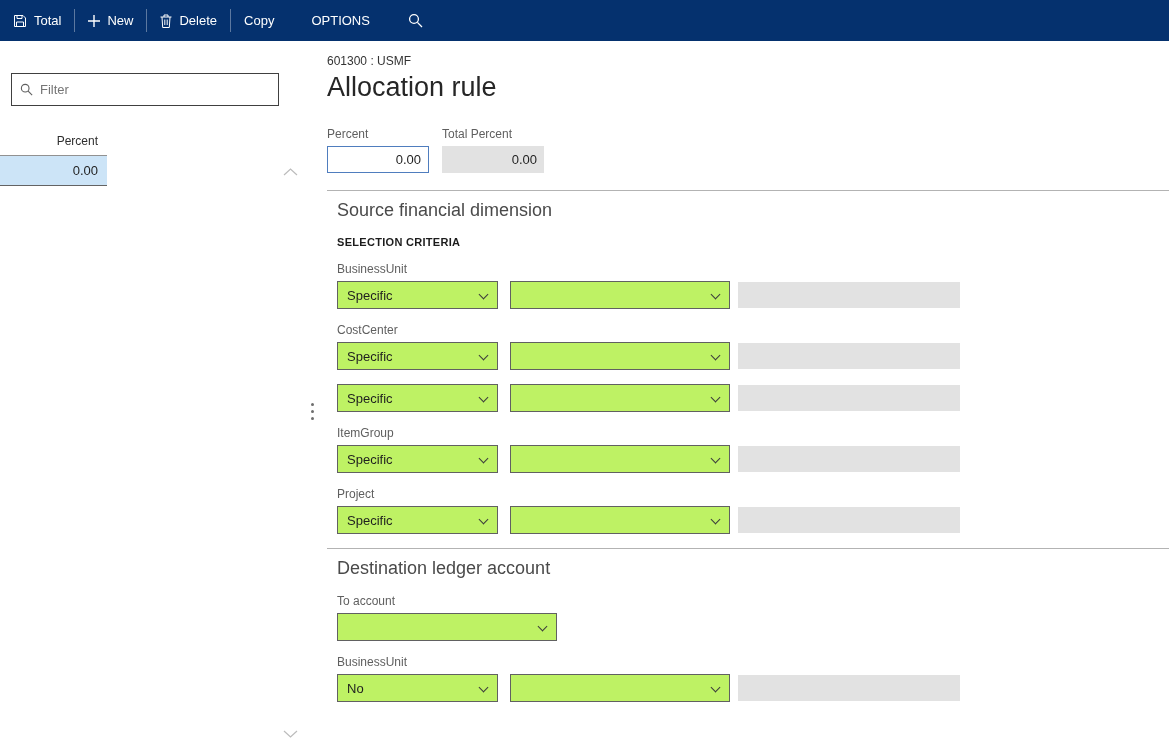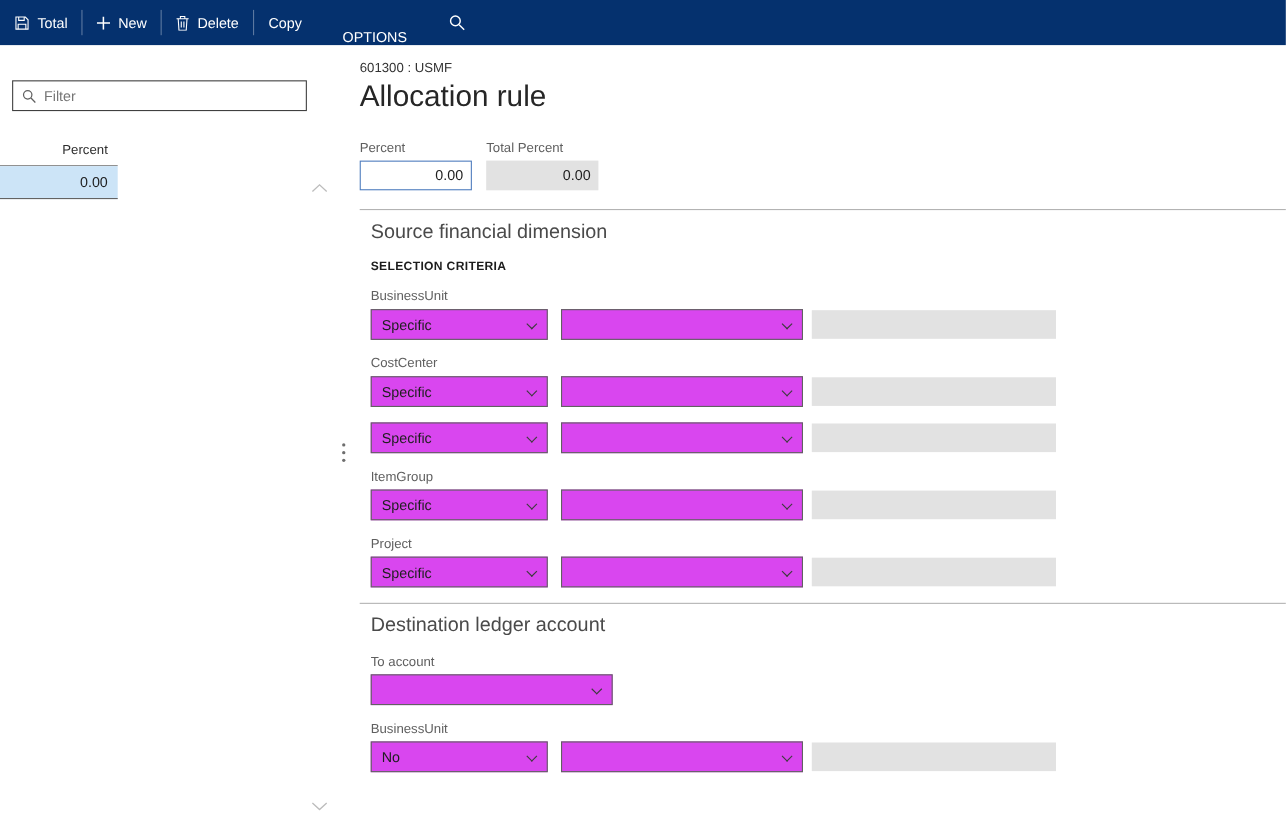--- a/index.html
+++ b/index.html
@@ -5,26 +5,26 @@
   * { box-sizing: border-box; margin: 0; padding: 0; }
   html, body {
     width: 1169px; height: 752px; overflow: hidden; background: #fff;
     font-family: "Liberation Sans", sans-serif; color: #1f1f1f;
   }
   
   .topbar { height: 41px; background: #05316e; display: flex; align-items: stretch; }
   .tb-item { display: flex; align-items: center; gap: 7px; padding: 0 13px; color: #fff; font-size: 13px; cursor: pointer; white-space: nowrap; }
   .tb-item svg { display: block; flex: none; }
   .tb-divider { width: 1px; background: rgba(255,255,255,.35); margin: 9px 0; }
-  .tb-options { padding: 0 16px; margin-left: 8px; align-items: flex-end; }
+  .tb-options { padding: 0 16px; margin-left: 8px; }
   .tb-search { padding: 0 16px; margin-left: 6px; }
   
   .content { display: flex; height: 711px; }
   .sidebar { width: 300px; flex: none; position: relative; padding-top: 32px; }
-  .filter-box { margin-left: 11px; width: 268px; height: 28px; border: 1px solid #404040; display: flex; align-items: center; padding: 0 8px; gap: 7px; background: #fff; }
+  .filter-box { margin-left: 11px; width: 268px; height: 33px; border: 1px solid #404040; display: flex; align-items: center; padding: 0 8px; gap: 7px; background: #fff; }
   .filter-box input { border: none; outline: none; flex: 1; font-size: 13px; font-family: inherit; color: #1f1f1f; min-width: 0; }
   .filter-box input::placeholder { color: #757575; }
   .grid { margin-top: 24px; }
   .grid-header { width: 107px; text-align: right; padding: 4px 9px 7px 0; font-size: 12px; color: #2e2e2e; border-bottom: 1px solid #919191; cursor: pointer; }
   .grid-row { width: 107px; height: 30px; line-height: 30px; text-align: right; padding-right: 9px; font-size: 13px; background: #cce4f7; border-bottom: 1px solid #636363; cursor: pointer; }
   .scroll-btn { position: absolute; right: 2px; cursor: pointer; }
   .scroll-up { top: 121px; }
   .scroll-down { bottom: 10px; }
   .splitter { width: 27px; flex: none; position: relative; cursor: col-resize; }
   .splitter .dots { position: absolute; top: 362px; left: 11px; display: flex; flex-direction: column; gap: 4px; }
@@ -35,21 +35,21 @@
   .page-title { font-size: 27px; font-weight: 400; color: #262626; margin-bottom: 24px; }
   .top-fields { display: flex; gap: 13px; margin-bottom: 17px; }
   .field-label { font-size: 12px; color: #5f5f5f; margin-bottom: 5px; }
   .num-input { width: 102px; height: 27px; border: 1px solid #4f7dbe; text-align: right; padding-right: 7px; font-size: 13px; font-family: inherit; outline: none; color: #1f1f1f; }
   .num-disabled { width: 102px; height: 27px; background: #e2e2e2; line-height: 27px; text-align: right; padding-right: 7px; font-size: 13px; }
   .section { border-top: 1px solid #b3b3b3; padding: 8px 0 0 10px; }
   .section-title { font-size: 18px; font-weight: 400; color: #4a4a4a; margin-bottom: 15px; line-height: 22px; }
   .group-title { font-size: 11px; font-weight: 700; color: #1c1c1c; letter-spacing: .3px; margin-bottom: 13px; line-height: 13px; }
   .dim-row { margin-bottom: 14px; }
   .control-row { display: flex; align-items: center; }
-  .select { position: relative; height: 28px; border: 1px solid #616161; background: #d946ef; display: flex; align-items: center; padding: 0 26px 0 9px; font-size: 13px; cursor: pointer; }
+  .select { position: relative; height: 28px; border: 1px solid #616161; background: #bef264; display: flex; align-items: center; padding: 0 26px 0 9px; font-size: 13px; cursor: pointer; }
   .select.sm { width: 161px; margin-right: 12px; }
   .select.md { width: 220px; }
   .select.gap { margin-right: 8px; }
   .chev { position: absolute; right: 10px; top: 9px; width: 7px; height: 7px; border-right: 1px solid #3c3c3c; border-bottom: 1px solid #3c3c3c; transform: rotate(45deg); }
   .detail-field { width: 222px; height: 26px; background: #e2e2e2; }
 </style>
 </head>
 <body>
 
 <header class="topbar">

